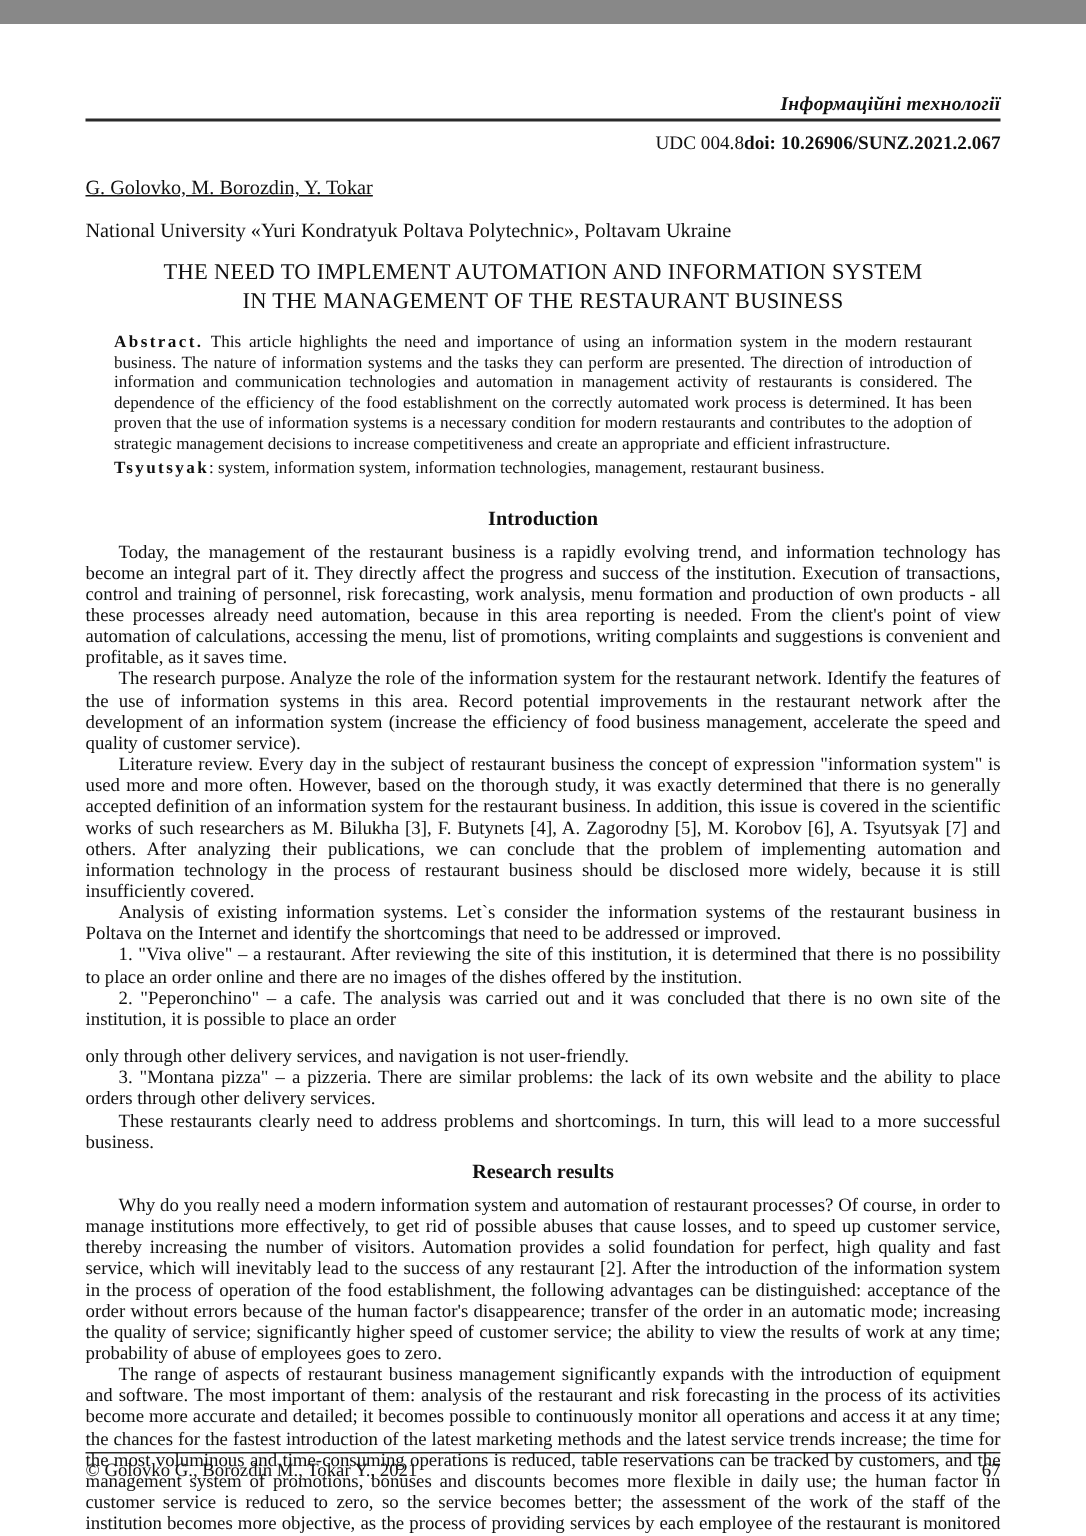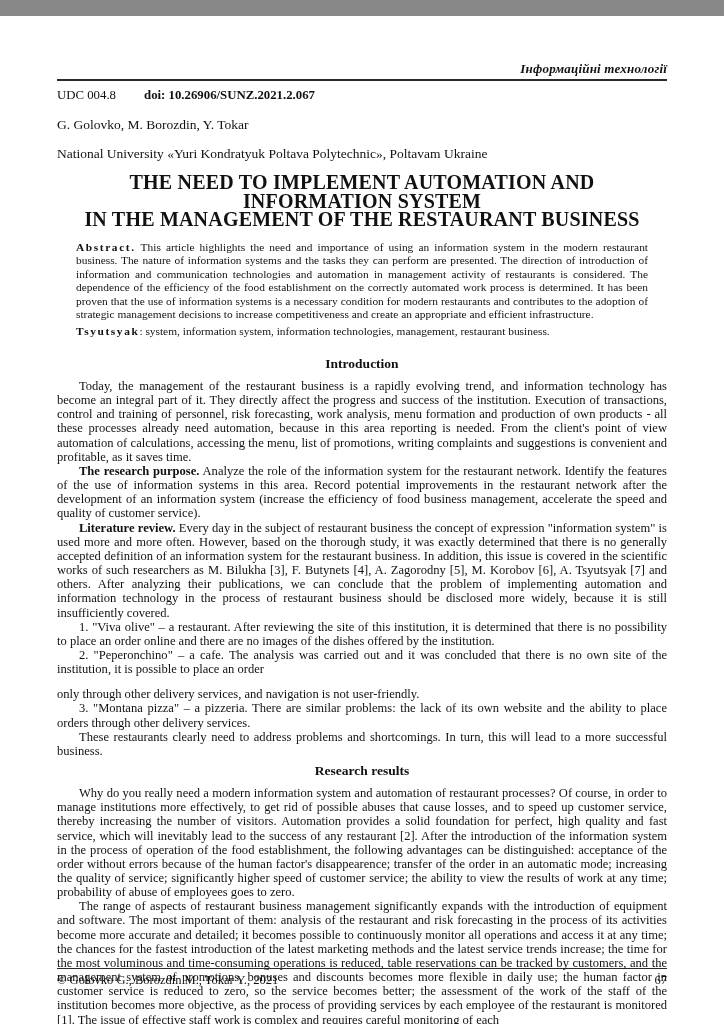--- a/index.html
+++ b/index.html
@@ -18,33 +18,32 @@
   .journal-line {
     text-align:right;
     font-size:13px; font-weight:bold; font-style:italic;
     letter-spacing:.2px;
   }
   .top-rule {
     border:none; border-top:2px solid #2a2a2a;
     margin-top:2px;
   }
   .udc-row {
-    display:flex; justify-content:flex-start;
+    display:flex; justify-content:flex-end;
     margin-top:7px;
     font-size:12.8px;
-    gap:28px;
   }
   .udc-row .doi { font-weight:bold; }
-  .authors-line { margin-top:14px; font-size:13.5px; }
+  .authors-line { margin-top:14px; font-size:13.5px;text-decoration:underline; }
   .affil-line  { margin-top:13px; font-size:13.5px; }
   
   .paper-title {
     margin-top:11px;
     text-align:center;
-    font-size:20px; font-weight:bold;
+    font-size:15px; font-weight:normal;
     line-height:18.5px;
     letter-spacing:.2px;
   }
   
   .abstract-block {
     margin:12px 19px 0 19px;
     font-size:11.4px; line-height:13.5px;
     text-align:justify;
   }
   .spaced-label { font-weight:bold; letter-spacing:1.6px; }
@@ -64,21 +63,21 @@
     text-align:center; font-weight:bold;
     font-size:13.5px; line-height:16px;
     margin:5px 0 7px 0;
   }
   .col p {
     font-size:12.55px; line-height:14.15px;
     text-align:justify;
     text-indent:22px;
   }
   .col p.no-indent { text-indent:0; }
-  .col p b.lead { font-weight:bold; }
+  .col p b.lead { font-weight:normal; }
   
   .footer {
     position:absolute; left:57px; right:57px; top:952px;
   }
   .footer-rule { border:none; border-top:1.5px solid #2a2a2a; }
   .footer-row {
     display:flex; justify-content:space-between;
     margin-top:4px;
     font-size:12.5px;
   }
@@ -112,20 +111,21 @@
     <span class="spaced-label">Tsyutsyak</span><span>: system, information system, information technologies, management, restaurant business.</span>
   </div>
 
   <div class="columns">
 
     <div class="col">
       <div class="col-heading">Introduction</div>
       <p>Today, the management of the restaurant business is a rapidly evolving trend, and information technology has become an integral part of it. They directly affect the progress and success of the institution. Execution of transactions, control and training of personnel, risk forecasting, work analysis, menu formation and production of own products - all these processes already need automation, because in this area reporting is needed. From the client's point of view automation of calculations, accessing the menu, list of promotions, writing complaints and suggestions is convenient and profitable, as it saves time.</p>
       <p><b class="lead">The research purpose.</b><span> Analyze the role of the information system for the restaurant network. Identify the features of the use of information systems in this area. Record potential improvements in the restaurant network after the development of an information system (increase the efficiency of food business management, accelerate the speed and quality of customer service).</span></p>
       <p><b class="lead">Literature review.</b><span> Every day in the subject of restaurant business the concept of expression "information system" is used more and more often. However, based on the thorough study, it was exactly determined that there is no generally accepted definition of an information system for the restaurant business. In addition, this issue is covered in the scientific works of such researchers as M. Bilukha [3], F. Butynets [4], A. Zagorodny [5], M. Korobov [6], A. Tsyutsyak [7] and others. After analyzing their publications, we can conclude that the problem of implementing automation and information technology in the process of restaurant business should be disclosed more widely, because it is still insufficiently covered.</span></p>
+      <p><b class="lead">Analysis of existing information systems.</b><span> Let`s consider the information systems of the restaurant business in Poltava on the Internet and identify the shortcomings that need to be addressed or improved.</span></p>
       <p>1. "Viva olive" – a restaurant. After reviewing the site of this institution, it is determined that there is no possibility to place an order online and there are no images of the dishes offered by the institution.</p>
       <p>2. "Peperonchino" – a cafe. The analysis was carried out and it was concluded that there is no own site of the institution, it is possible to place an order</p>
     </div>
 
     <div class="col">
       <p class="no-indent">only through other delivery services, and navigation is not user-friendly.</p>
       <p>3. "Montana pizza" – a pizzeria. There are similar problems: the lack of its own website and the ability to place orders through other delivery services.</p>
       <p>These restaurants clearly need to address problems and shortcomings. In turn, this will lead to a more successful business.</p>
       <div class="col-heading">Research results</div>
       <p>Why do you really need a modern information system and automation of restaurant processes? Of course, in order to manage institutions more effectively, to get rid of possible abuses that cause losses, and to speed up customer service, thereby increasing the number of visitors. Automation provides a solid foundation for perfect, high quality and fast service, which will inevitably lead to the success of any restaurant [2]. After the introduction of the information system in the process of operation of the food establishment, the following advantages can be distinguished: acceptance of the order without errors because of the human factor's disappearence; transfer of the order in an automatic mode; increasing the quality of service; significantly higher speed of customer service; the ability to view the results of work at any time; probability of abuse of employees goes to zero.</p>

